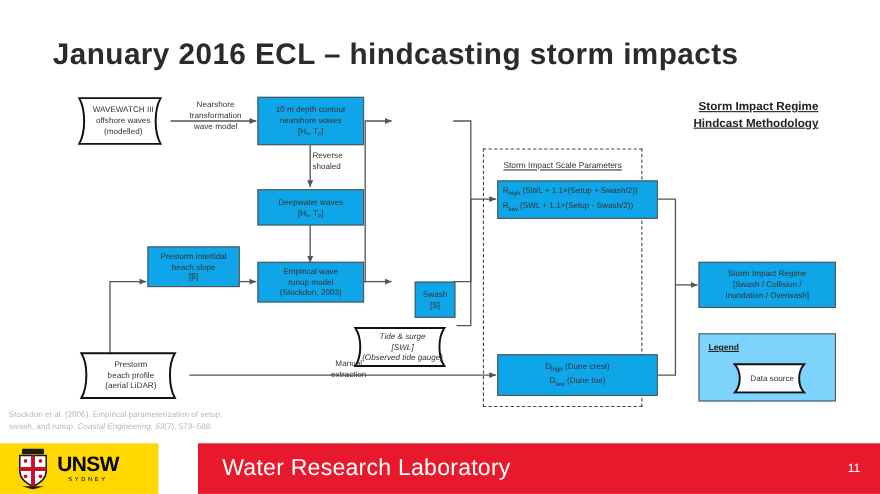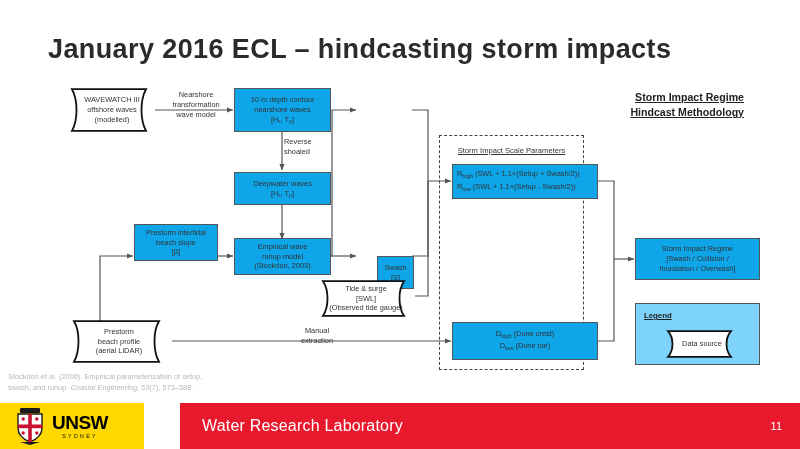--- a/index.html
+++ b/index.html
@@ -171,21 +171,21 @@
     height: 100%;
     background: #e8192c;
     display: flex;
     align-items: center;
     justify-content: space-between;
     padding: 0 18px 0 22px;
     box-sizing: border-box;
   }
   #footer-text {
     color: #ffffff;
-    font-size: 16px;
+    font-size: 21px;
     letter-spacing: 0.2px;
   }
   #page-number {
     color: #ffffff;
     font-size: 11px;
   }
   #unsw-word {
     font-size: 19px;
     font-weight: bold;
     color: #000;
@@ -285,21 +285,21 @@
 runup model
 (Stockdon, 2003)</div>
   </div>
 
 
   <div class="box" style="left:357px; top:256px; width:37px; height:33px;margin-left:20px;">
     <div class="inner" style="white-space:pre-line;">Swash
 [S]</div>
   </div>
 
-  <div class="cyl" style="left:312px; top:280px; width:104px; height:37px;">
+  <div class="cyl" style="left:312px; top:297px; width:104px; height:37px;font-style:italic;">
     <svg viewBox="0 0 104 37" preserveAspectRatio="none">
       <path d="M11,1.2 H92 C86,10 86,27 92,35.8 H11 C17,27 17,10 11,1.2 Z" fill="#ffffff" stroke="#111111" stroke-width="1.8" vector-effect="non-scaling-stroke"></path>
     </svg>
     <div class="inner" style="white-space:pre-line; width:84%;">Tide &amp; surge
 [SWL]
 (Observed tide gauge)</div>
   </div>
 
   <div class="cyl" style="left:62px; top:320px; width:110px; height:43px;">
     <svg viewBox="0 0 110 43" preserveAspectRatio="none">

